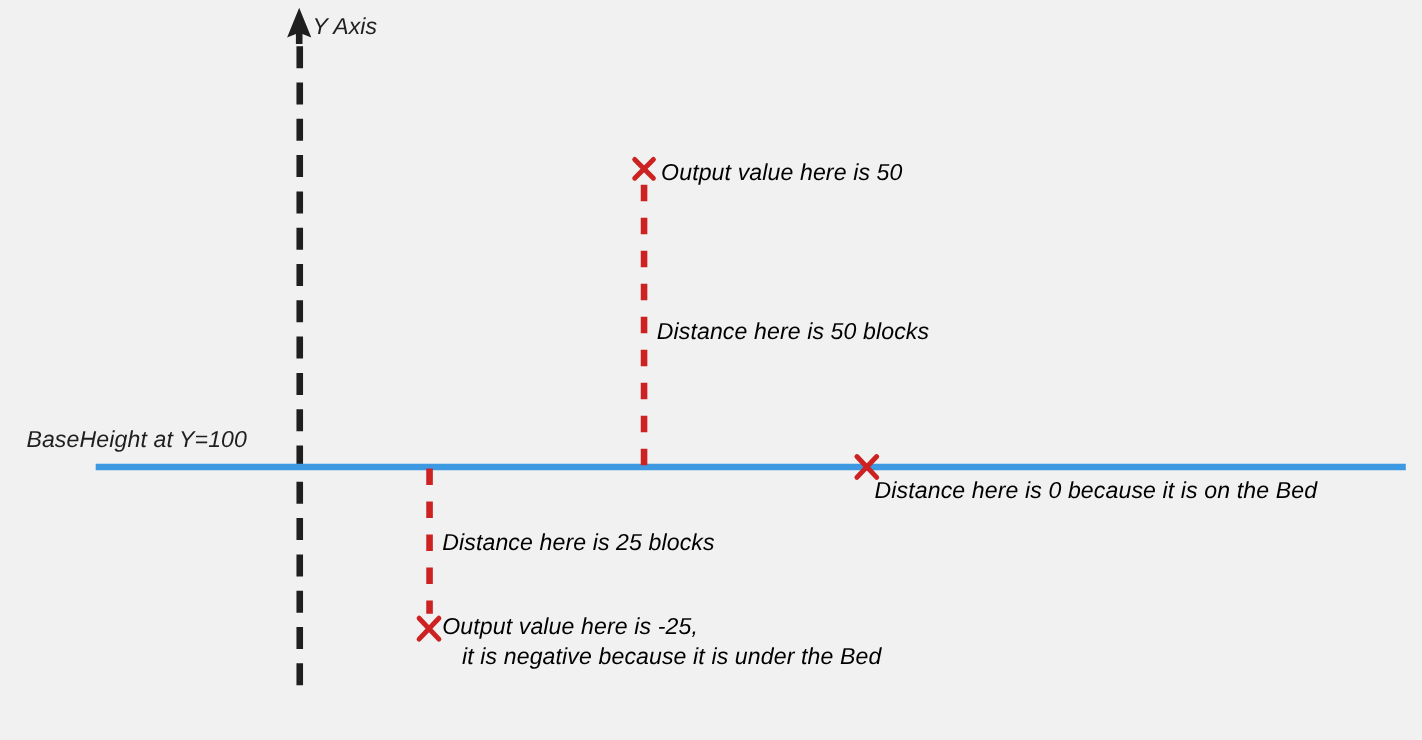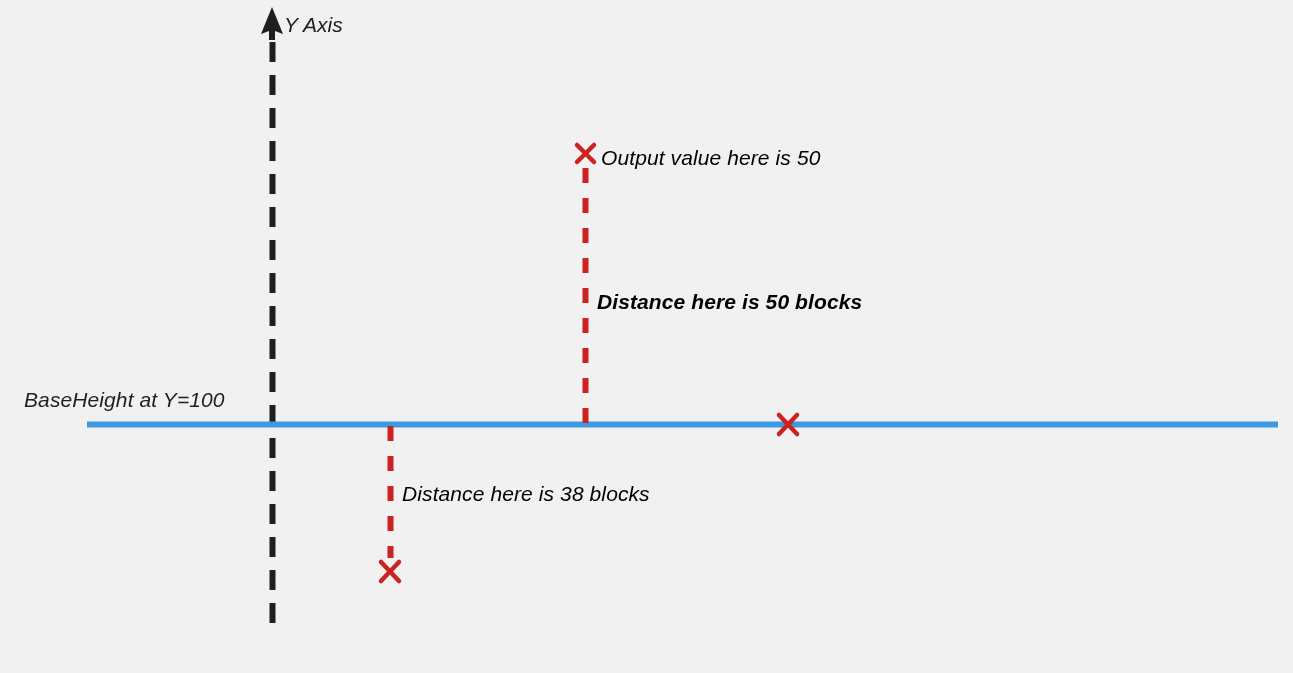--- a/index.html
+++ b/index.html
@@ -38,21 +38,20 @@
     left: 12px;
     top: 386px;
   }
   .out50-label {
     left: 589px;
     top: 144px;
   }
   .dist50-label {
     left: 585px;
     top: 288px;
-    font-weight: bold;
   }
   .dist0-label {
     left: 783px;
     top: 433px;
   }
   .dist25-label {
     left: 390px;
     top: 480px;
   }
   .outneg25-label {
@@ -108,17 +107,22 @@
   </svg>
 
   <div class="lbl lbl-dark axis-label">Y Axis</div>
 
   <div class="lbl lbl-dark base-label">BaseHeight at Y=100</div>
 
   <div class="lbl lbl-red out50-label">Output value here is 50</div>
 
   <div class="lbl lbl-red dist50-label">Distance here is 50 blocks</div>
 
+  <div class="lbl lbl-red dist0-label">Distance here is 0 because it is on the Bed</div>
 
-  <div class="lbl lbl-red dist25-label">Distance here is 38 blocks</div>
+  <div class="lbl lbl-red dist25-label">Distance here is 25 blocks</div>
 
+  <div class="lbl lbl-red outneg25-label">
+    <span class="line1">Output value here is -25,</span>
+    <span class="line2">it is negative because it is under the Bed</span>
+  </div>
 
 </div>
 
 </body></html>

